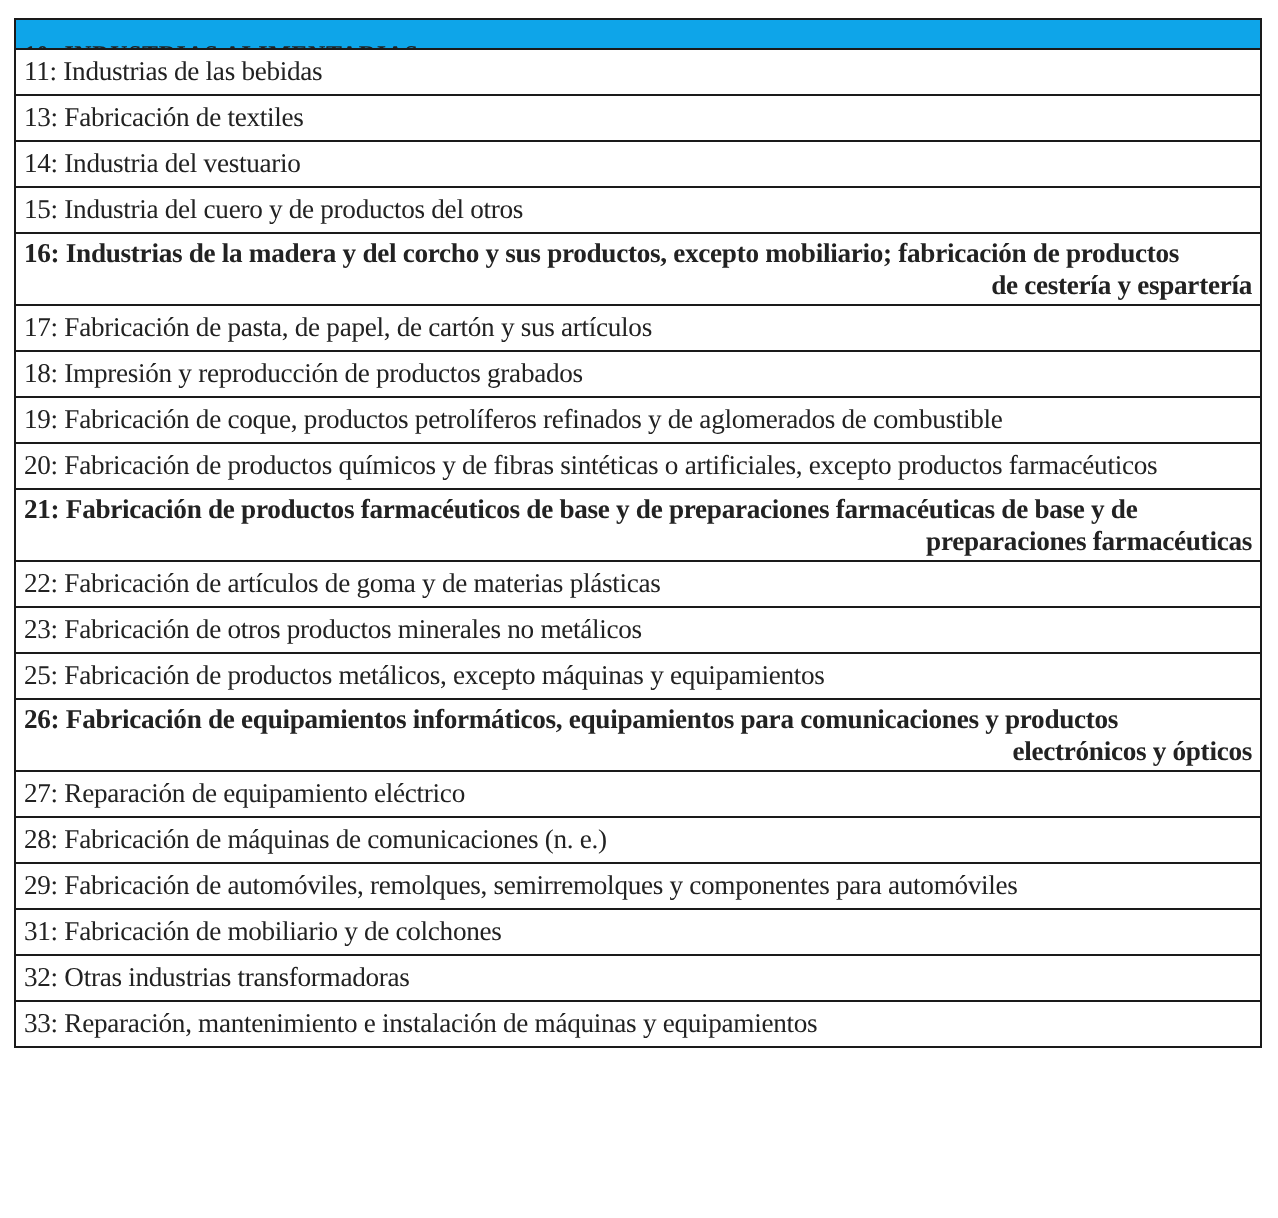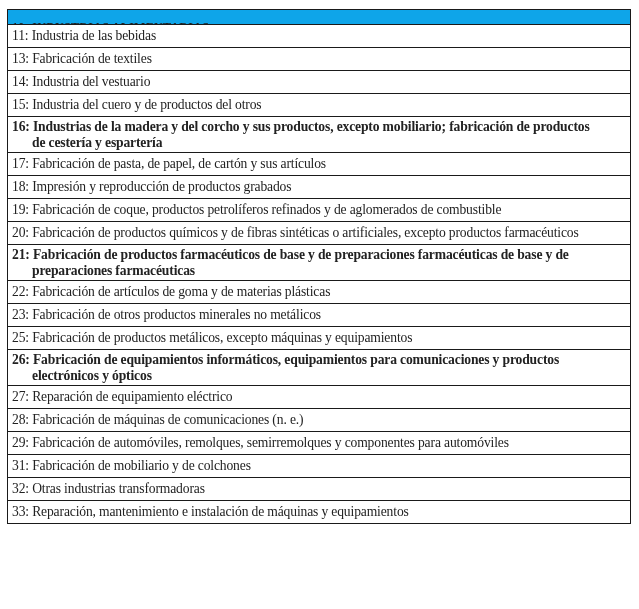--- a/index.html
+++ b/index.html
@@ -15,38 +15,38 @@
     box-sizing: border-box;
     height: 23px;
     padding: 2px 4px 0 4px;
     font-size: 13.6px;
     line-height: 18px;
     letter-spacing: -0.15px;
     white-space: nowrap;
     overflow: hidden;
   }
   .row.two { height: 36px; line-height: 16px; padding-top: 2px; white-space: normal; font-weight: bold; }
-  .row .cont { display: block; padding-left: 20px; }
+  .row .cont { display: block; padding-left: 20px; text-align: right; }
   .row.hdr {
     background: #0ea5e9;
     font-weight: bold;
     font-size: 12px;
     letter-spacing: 0.3px;
     height: 15px;
     padding-top: 8px;
   }
 </style>
 </head>
 <body>
 
 <div class="tbl">
   <div class="row hdr">
     <span>10: INDUSTRIAS ALIMENTARIAS</span>
   </div>
-  <div class="row"><span>11: Industria de las bebidas</span></div>
+  <div class="row"><span>11: Industrias de las bebidas</span></div>
   <div class="row"><span>13: Fabricación de textiles</span></div>
   <div class="row"><span>14: Industria del vestuario</span></div>
   <div class="row"><span>15: Industria del cuero y de productos del otros</span></div>
   <div class="row two"><span>16: Industrias de la madera y del corcho y sus productos, excepto mobiliario; fabricación de productos</span><span class="cont">de cestería y espartería</span></div>
   <div class="row"><span>17: Fabricación de pasta, de papel, de cartón y sus artículos</span></div>
   <div class="row"><span>18: Impresión y reproducción de productos grabados</span></div>
   <div class="row"><span>19: Fabricación de coque, productos petrolíferos refinados y de aglomerados de combustible</span></div>
   <div class="row"><span>20: Fabricación de productos químicos y de fibras sintéticas o artificiales, excepto productos farmacéuticos</span></div>
   <div class="row two"><span>21: Fabricación de productos farmacéuticos de base y de preparaciones farmacéuticas de base y de</span><span class="cont">preparaciones farmacéuticas</span></div>
   <div class="row"><span>22: Fabricación de artículos de goma y de materias plásticas</span></div>

